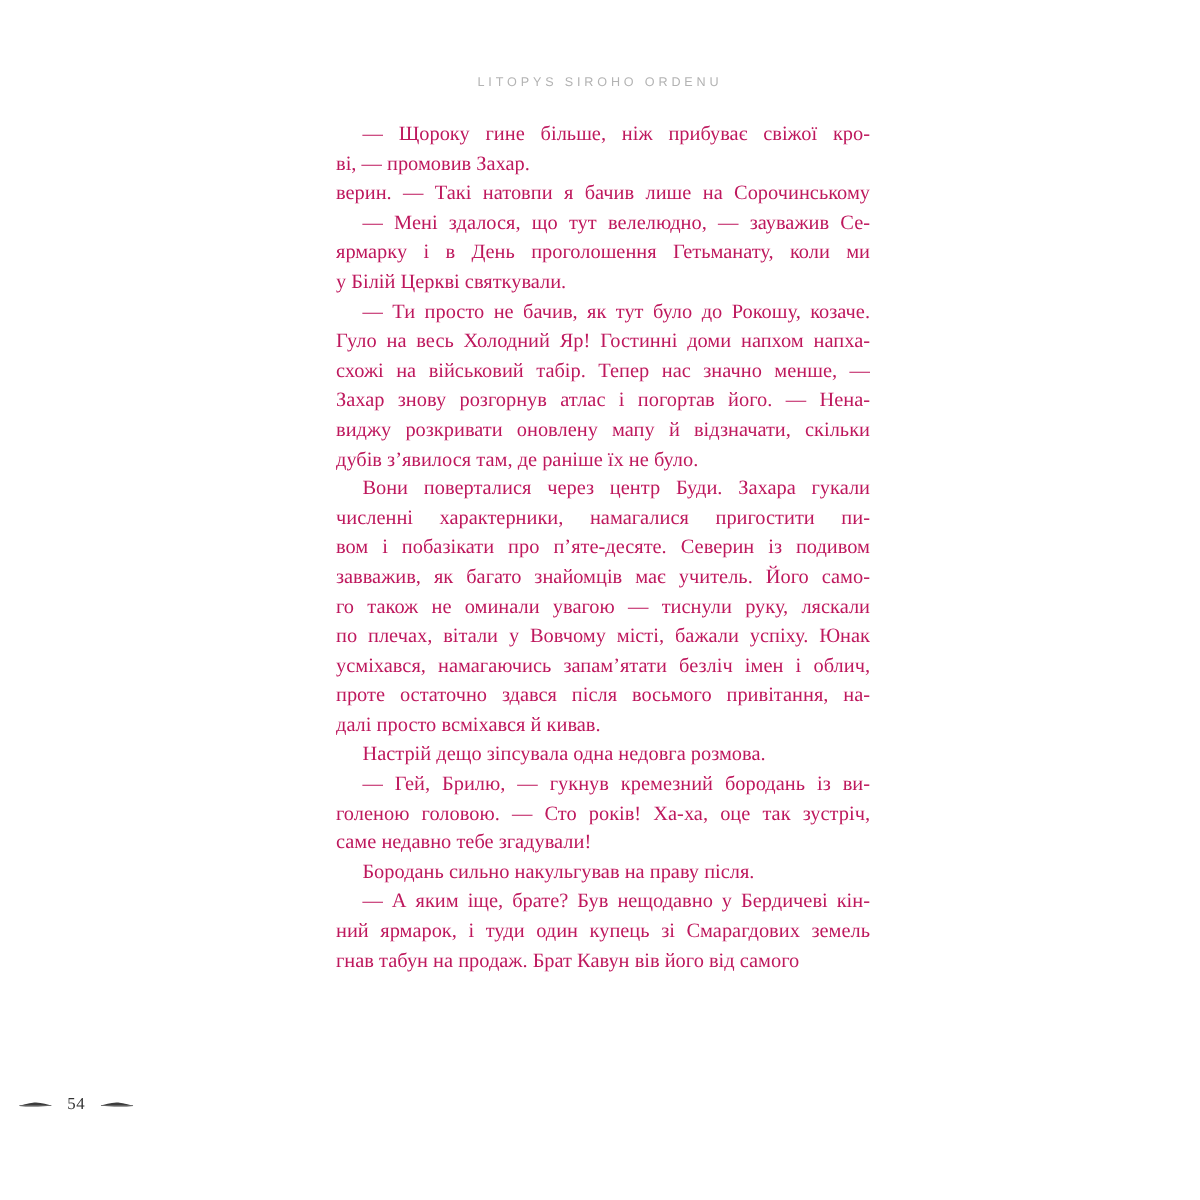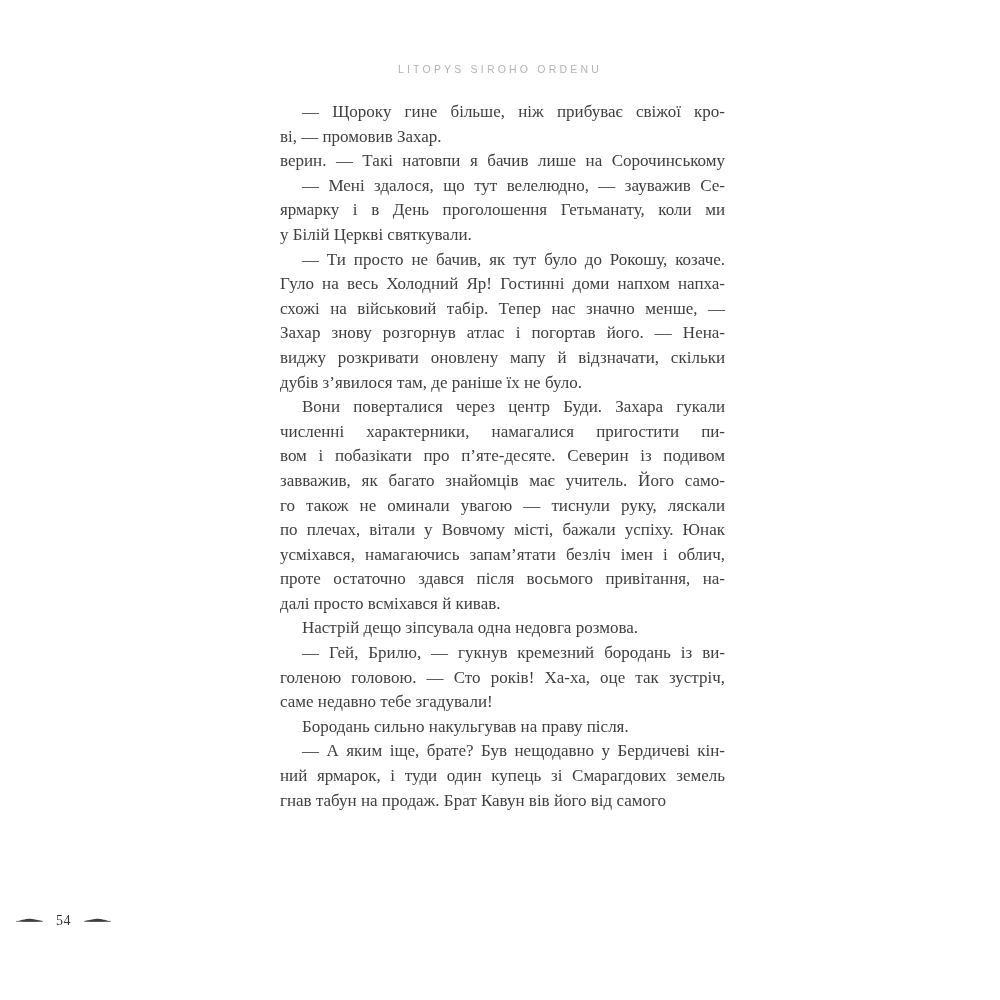--- a/index.html
+++ b/index.html
@@ -28,21 +28,21 @@
     font-size: 10.5px;
     letter-spacing: 3.2px;
     color: #b3b3b3;
     text-transform: uppercase;
   }
   .text-body {
     position: absolute;
     top: 100px;
     left: 280px;
     width: 445px;
-    color: #404040;
+    color: #be185d;
     font-size: 17px;
     line-height: 24.6px;
   }
   .para { margin: 0; }
   .line {
     text-align: justify;
     text-align-last: justify;
   }
   .line.first { text-indent: 22px; }
   .line.last  { text-align-last: left; }

